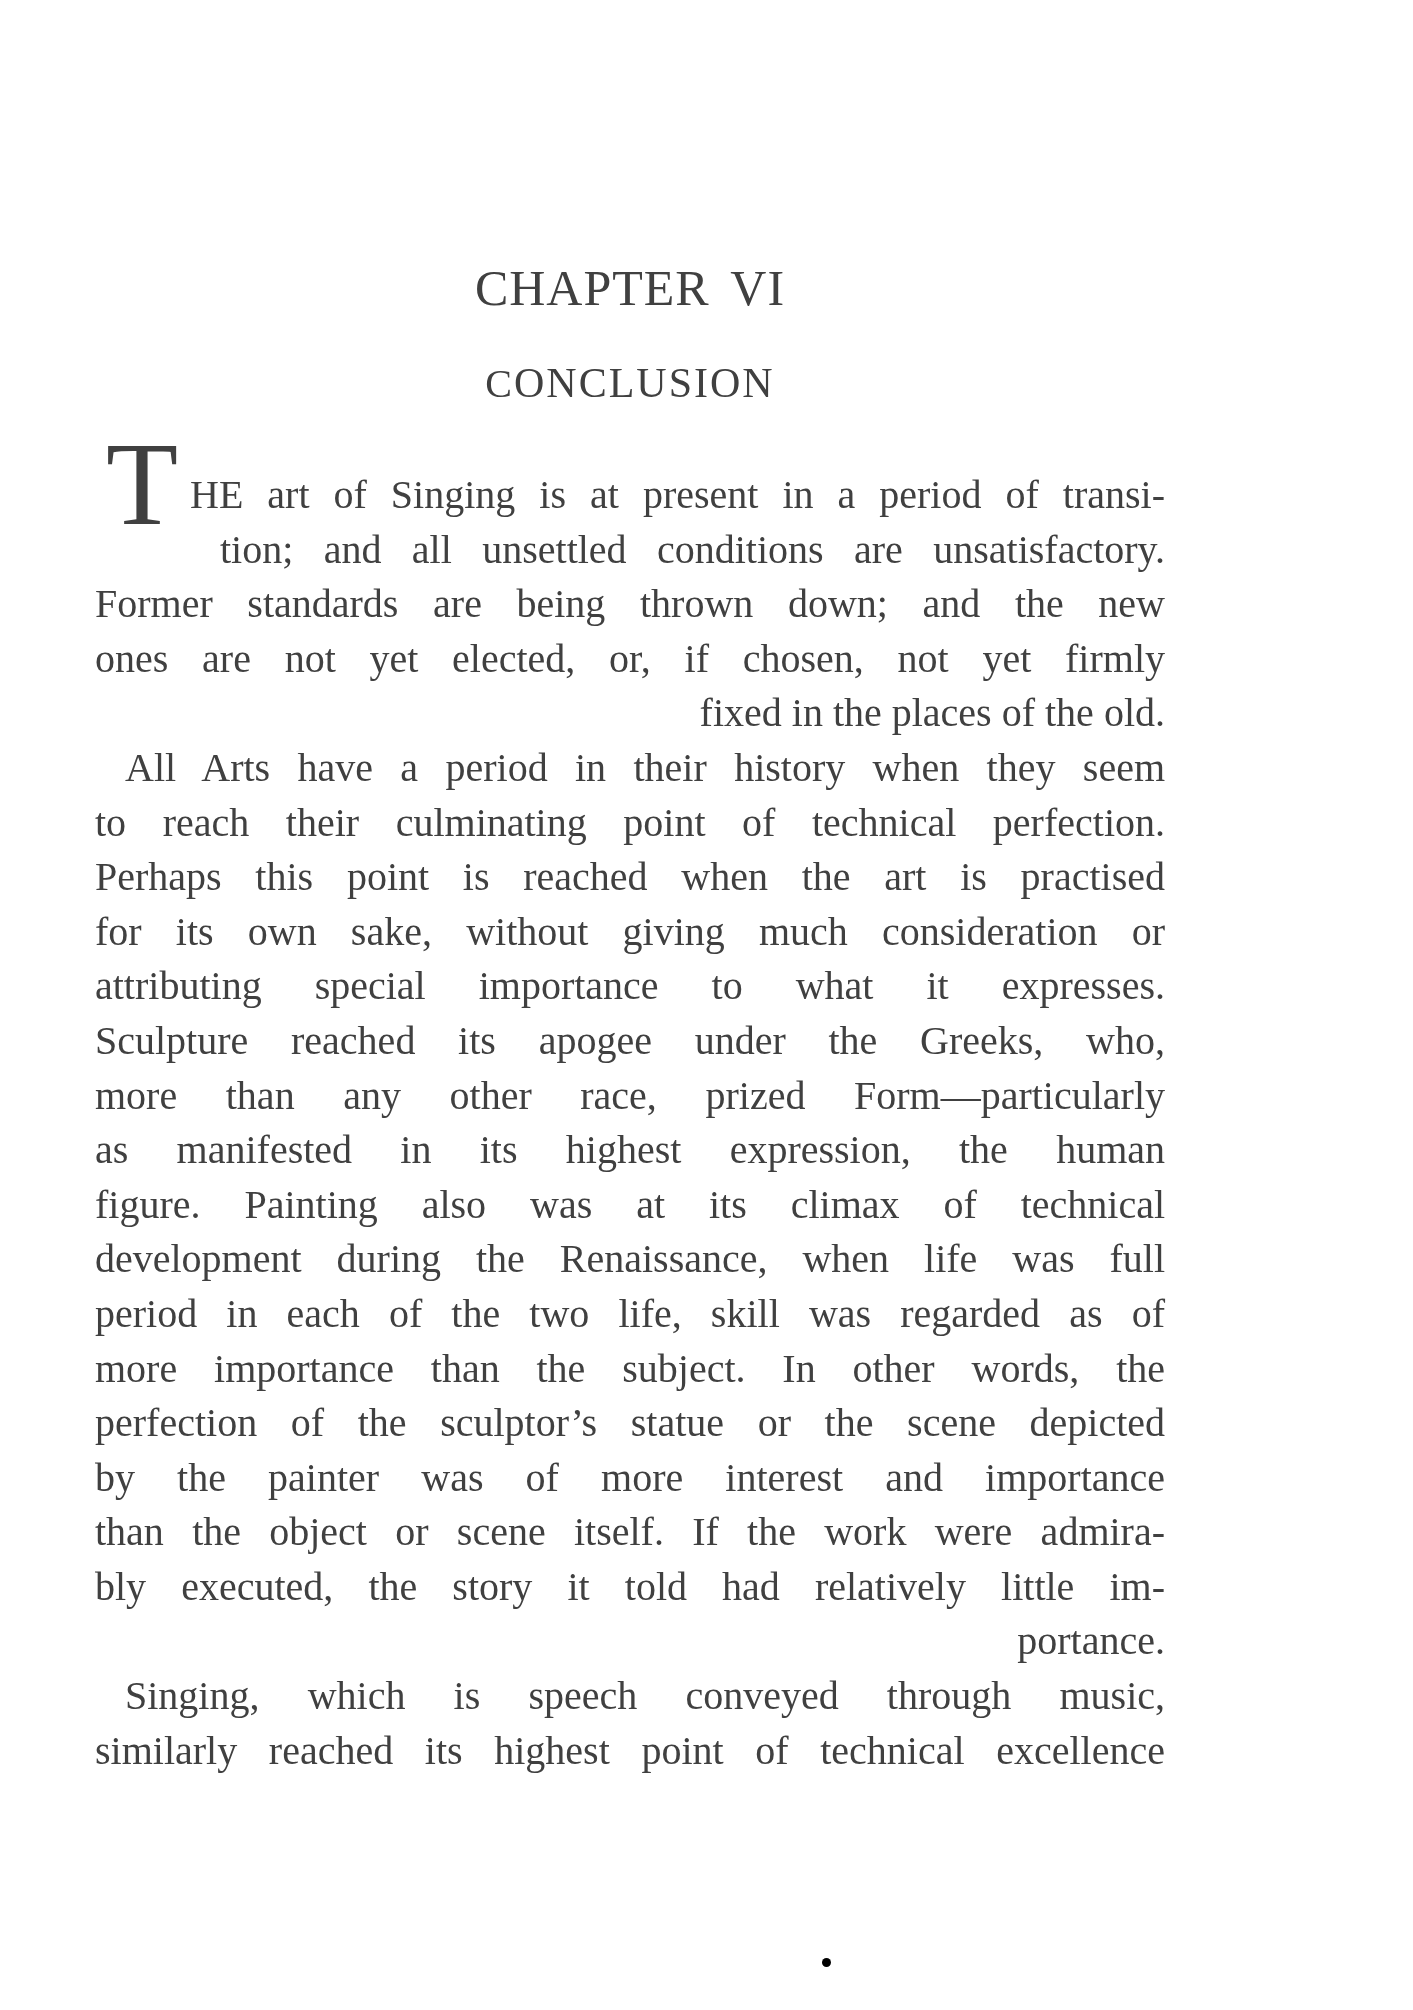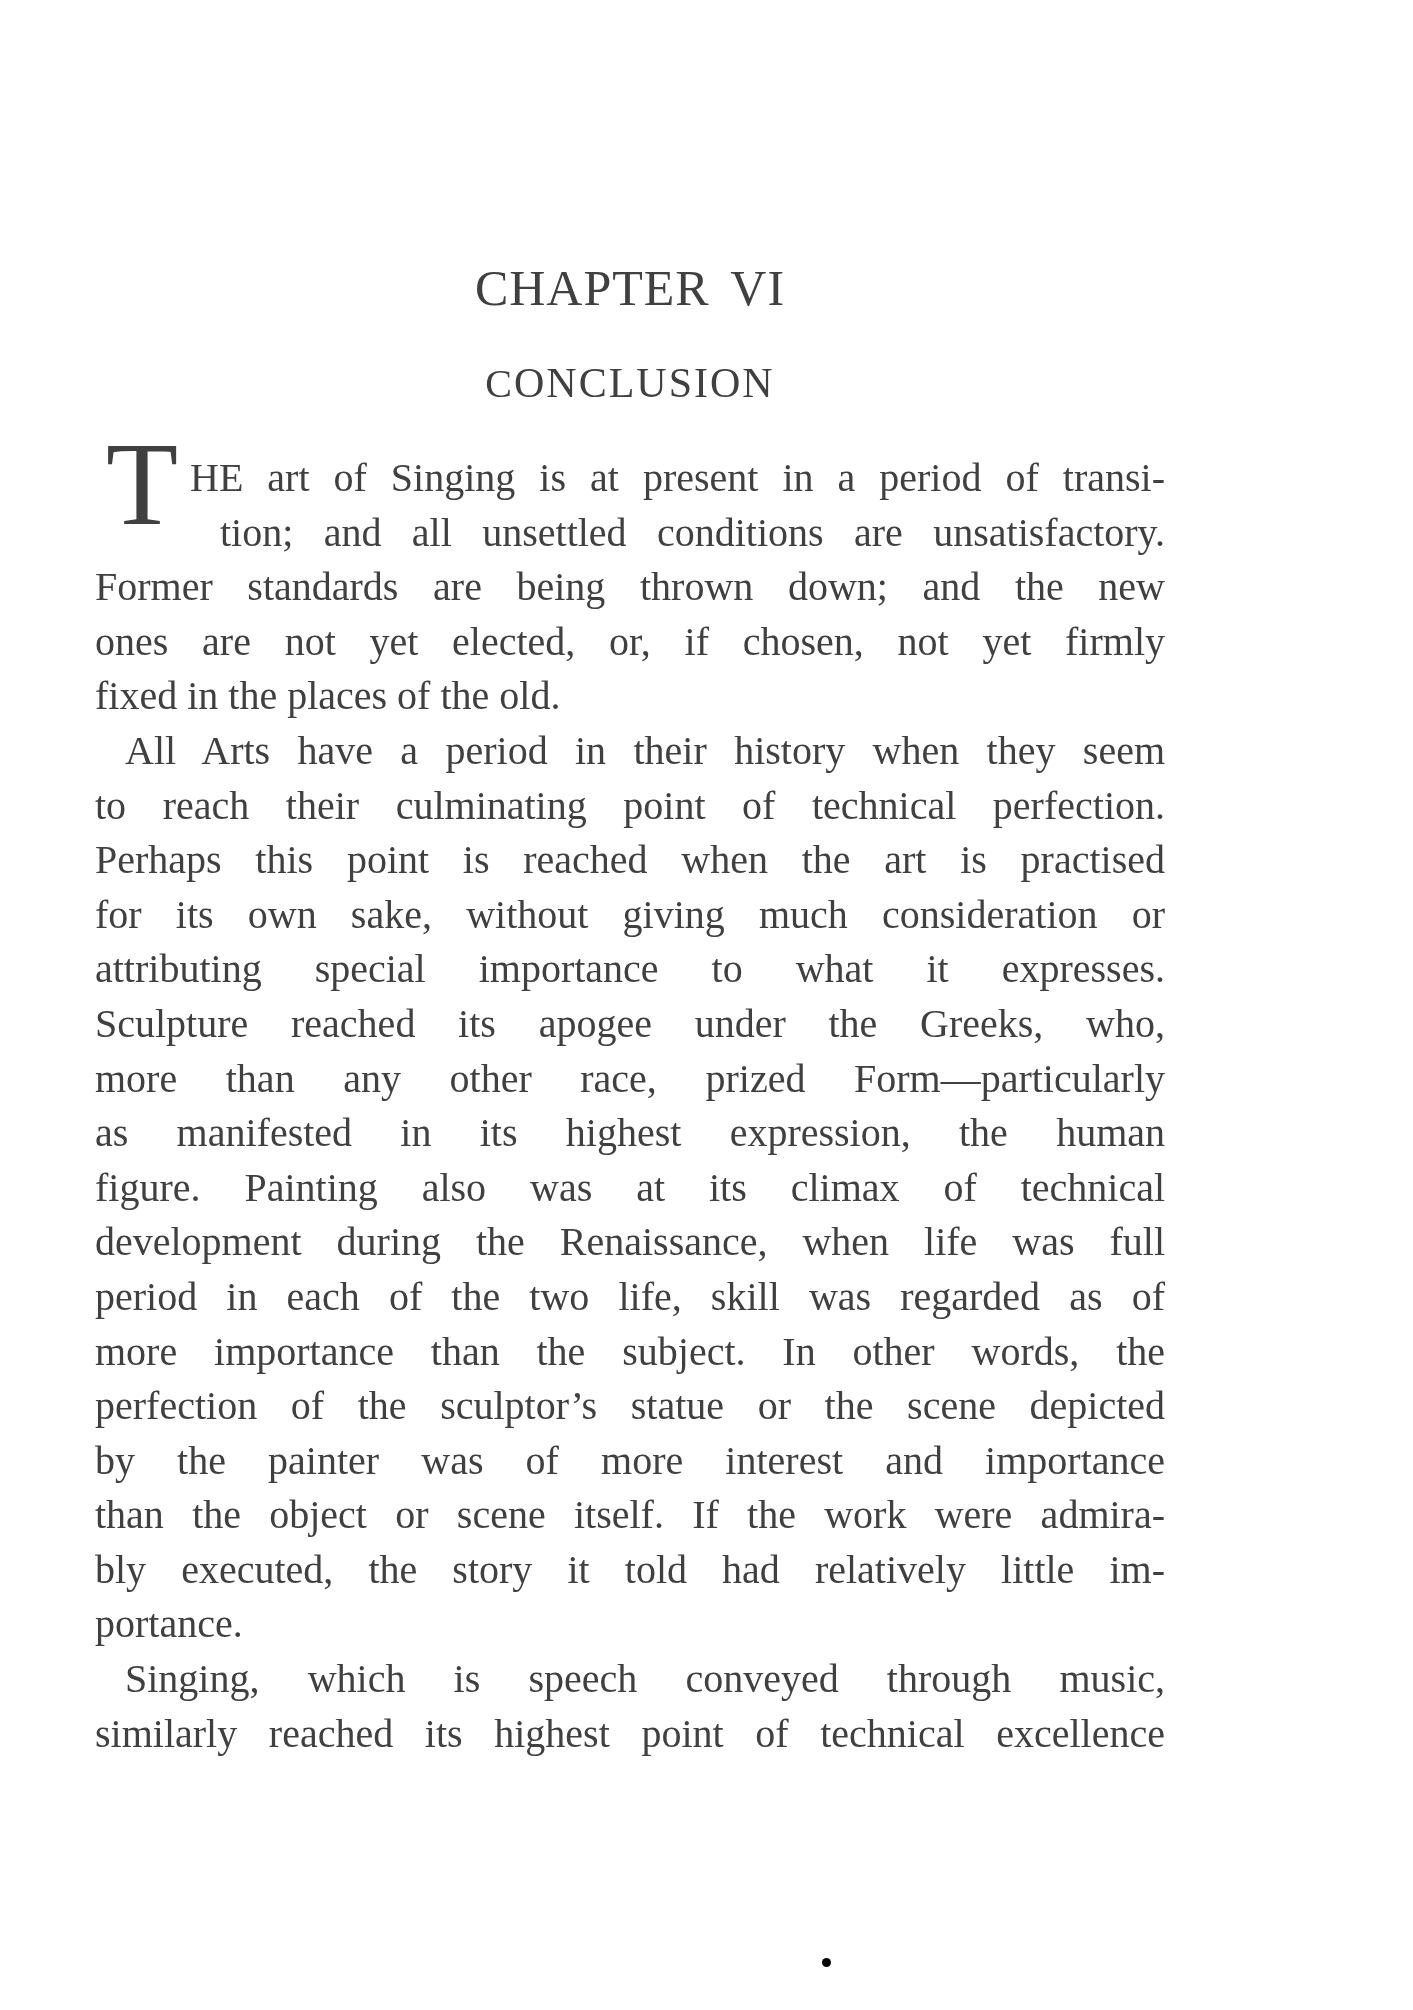--- a/index.html
+++ b/index.html
@@ -51,36 +51,37 @@
     position: absolute;
     left: 106px;
     top: 426px;
     font-size: 118px;
     line-height: 1;
   }
   
   #body-text {
     position: absolute;
     left: 95px;
-    top: 451px;
+    top: 468px;
     width: 1070px;
     font-size: 40px;
   }
   .line {
     height: 54.6px;
     line-height: 54.6px;
     white-space: nowrap;
   }
   .line.j {
     white-space: normal;
     text-align: justify;
     text-align-last: justify;
   }
   .line.rag {
-    text-align: left;
+    text-align: right;
+    margin-left: 47px;
   }
   .line.ind {
     padding-left: 30px;
     box-sizing: border-box;
   }
   .line.dc1 {
     padding-left: 95px;
     box-sizing: border-box;
   }
   .line.dc2 {

